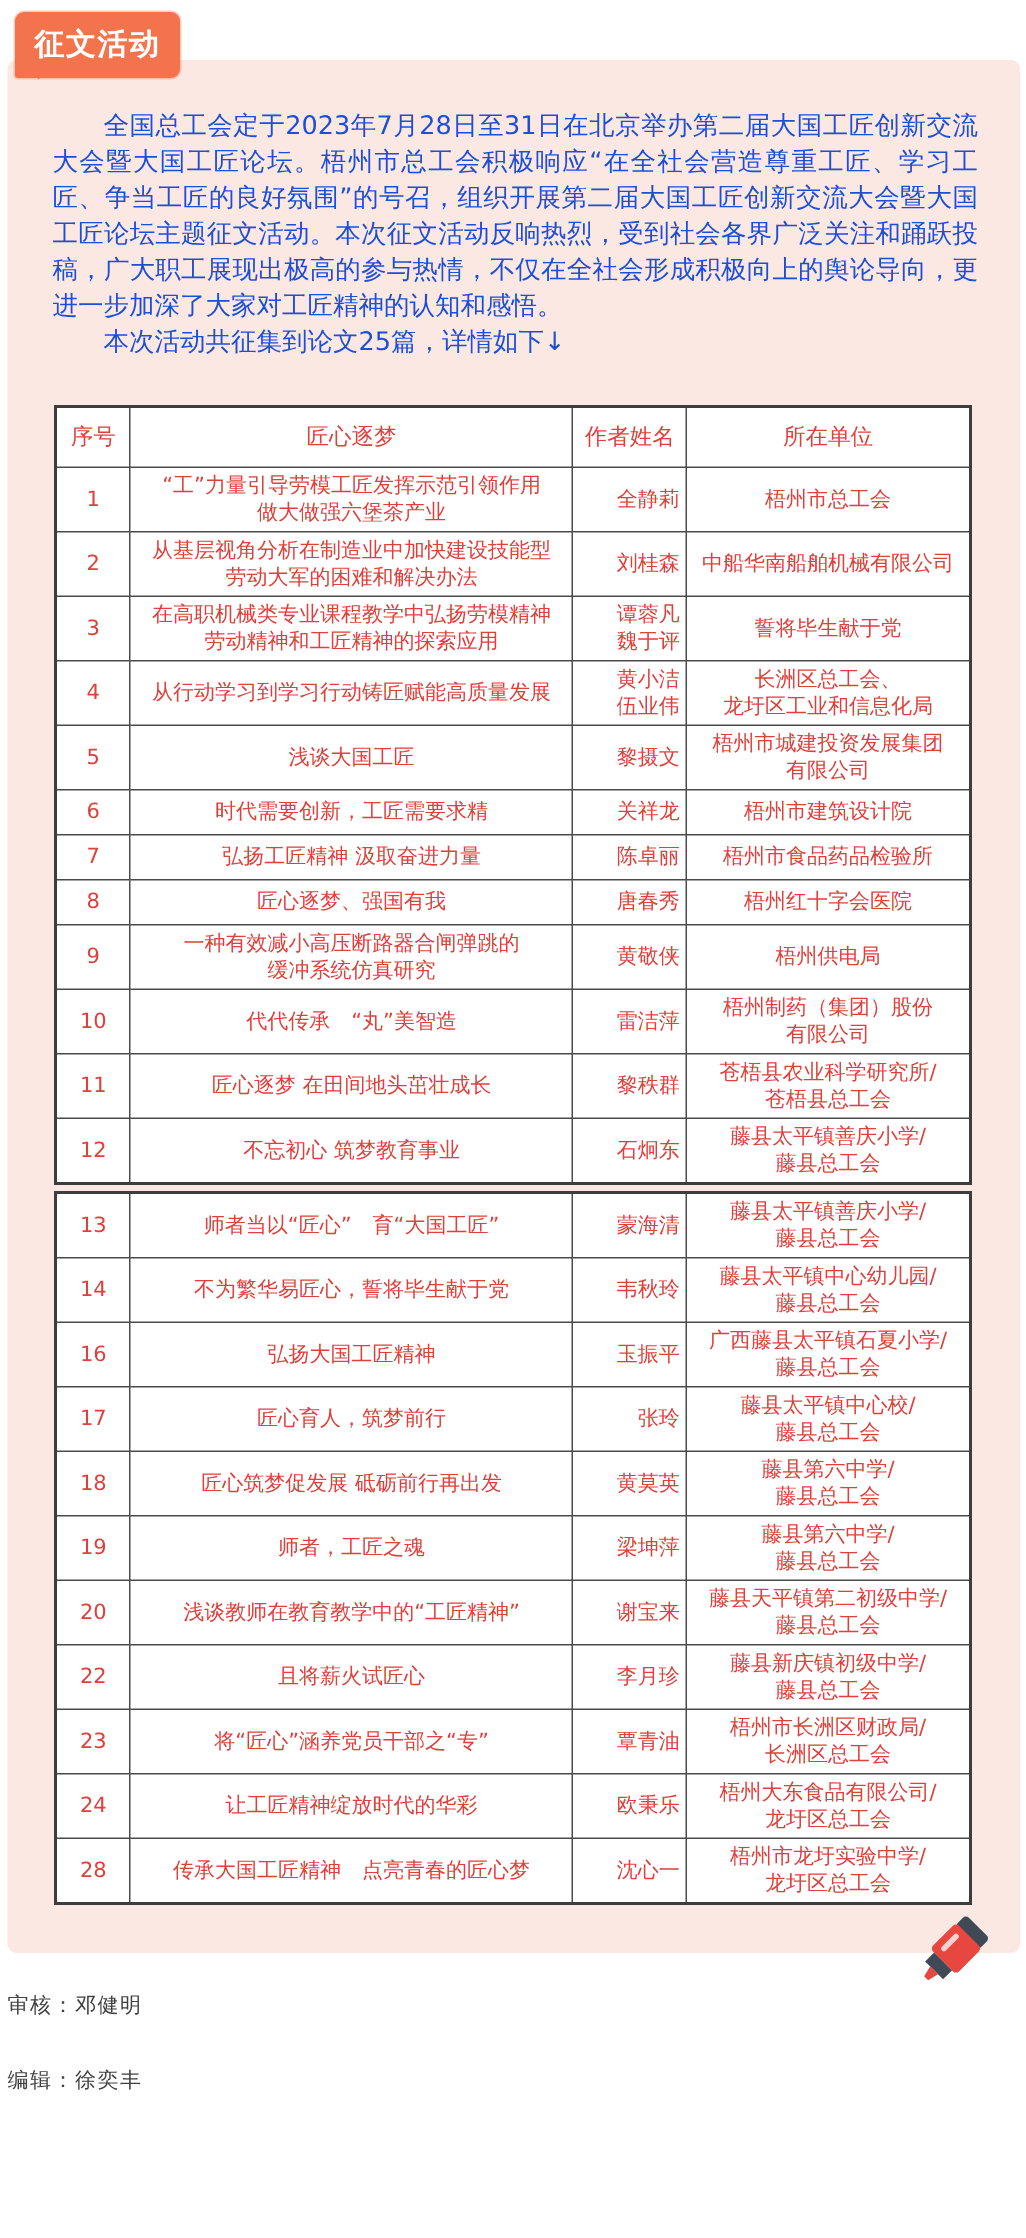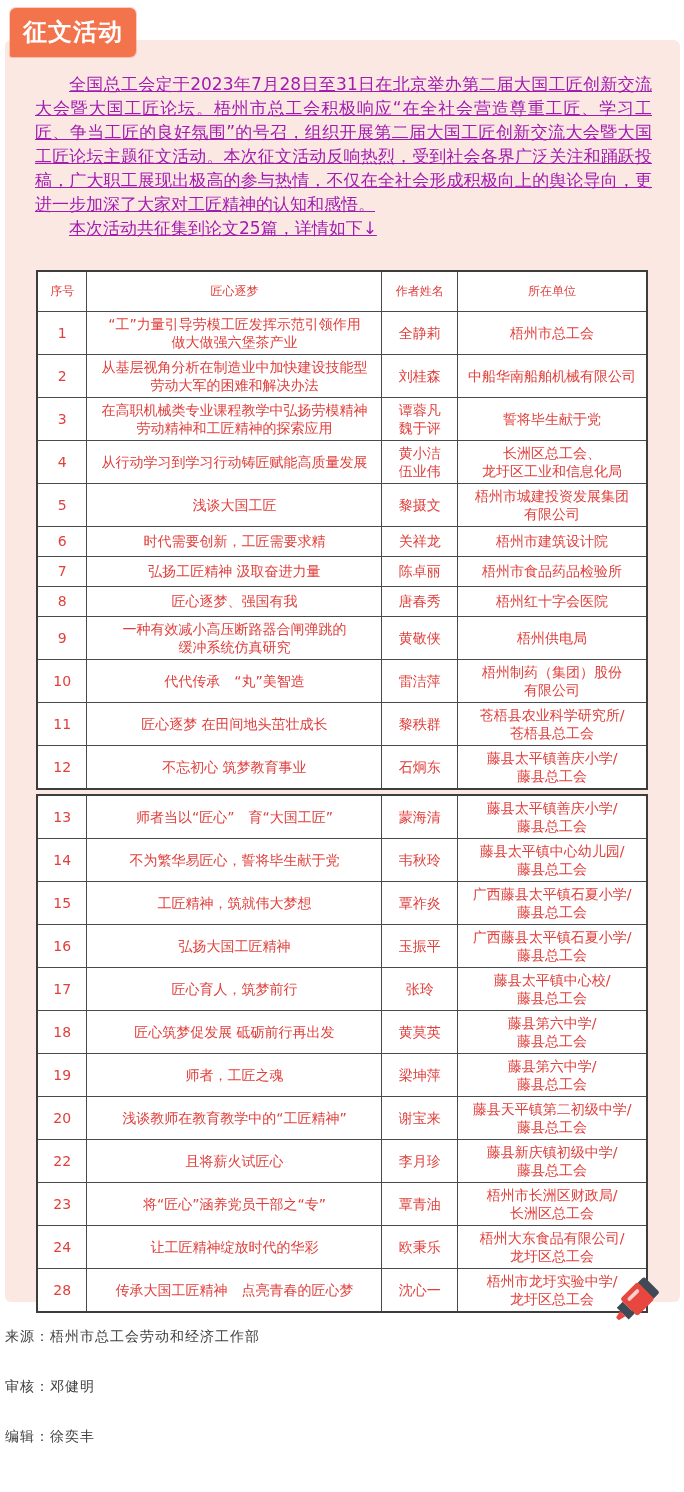--- a/index.html
+++ b/index.html
@@ -13,71 +13,70 @@
     background: #fbe8e2;
     border-radius: 6px;
     padding: 32px 28px 0 30px;
   }
 
   .badge {
     position: absolute;
     left: 10px; top: 8px;
     background: #f3744c;
     color: #ffffff;
-    font-size: 24px;
+    font-size: 20px;
     font-weight: bold;
     letter-spacing: 1px;
     padding: 8px 13px 9px 13px;
     border-radius: 6px 6px 6px 2px;
     box-shadow: 0 0 0 1px rgba(243,116,76,.35);
     z-index: 5;
   }
   .badge-tail {
     position: absolute;
     left: 26px; top: 42px;
     width: 0; height: 0;
     border-left: 14px solid #f3744c;
     border-bottom: 12px solid transparent;
     transform: rotate(8deg);
     z-index: 4;
   }
 
   .intro p {
     font-size: 17px;
     line-height: 24px;
-    color: #a21caf;
+    color: #1d4ed8;
     text-indent: 2em;
     text-align: justify;
     white-space: pre-line;
-    text-decoration: underline;
   }
 
   .table-wrap { margin: 30px 0 0 1px; }
   table {
     border-collapse: collapse;
     width: 612px;
     background: #ffffff;
     border: 2px solid #3d3d3d;
   }
   table + table { margin-top: 4px; border-radius: 10px; }
   th, td {
     border: 1px solid #4a4a4a;
     color: #e0403c;
     font-size: 14px;
     line-height: 18px;
     text-align: center;
     vertical-align: middle;
     padding: 3px 4px;
     white-space: pre-line;
   }
-  th { font-weight: normal; height: 40px; font-size: 12px; }
+  th { font-weight: normal; height: 40px; font-size: 15px; }
   td { height: 30px; }
   .col-no    { width: 50px; }
   .col-title { width: 296px; }
-  .col-auth  { width: 76px; }
+  .col-auth  { width: 76px; text-align: right; }
   .col-unit  { width: 190px; }
 
   .pen {
     position: absolute;
     right: 16px; bottom: -30px;
     width: 60px; height: 62px;
   }
 
   .footer {
     position: absolute;
@@ -224,27 +223,20 @@
 藤县总工会</td>
           </tr>
           <tr>
             <td class="col-no">14</td>
             <td class="col-title">不为繁华易匠心，誓将毕生献于党</td>
             <td class="col-auth">韦秋玲</td>
             <td class="col-unit">藤县太平镇中心幼儿园/
 藤县总工会</td>
           </tr>
           <tr>
-            <td class="col-no">15</td>
-            <td class="col-title">工匠精神，筑就伟大梦想</td>
-            <td class="col-auth">覃祚炎</td>
-            <td class="col-unit">广西藤县太平镇石夏小学/
-藤县总工会</td>
-          </tr>
-          <tr>
             <td class="col-no">16</td>
             <td class="col-title">弘扬大国工匠精神</td>
             <td class="col-auth">玉振平</td>
             <td class="col-unit">广西藤县太平镇石夏小学/
 藤县总工会</td>
           </tr>
           <tr>
             <td class="col-no">17</td>
             <td class="col-title">匠心育人，筑梦前行</td>
             <td class="col-auth">张玲</td>
@@ -310,16 +302,15 @@
       <rect x="20" y="15" width="26" height="26" rx="3" fill="#e8473f"></rect>
       <rect x="24" y="41" width="18" height="9" fill="#3f4a56"></rect>
       <polygon points="29,50 37,50 35,58 31,58" fill="#e8473f"></polygon>
       <rect x="25" y="20" width="4" height="16" rx="2" fill="#ffffff" opacity="0.75" transform="rotate(0 27 28)"></rect>
     </g>
   </svg>
 
 </div>
 
 <div class="footer">
-  <p>来源：梧州市总工会劳动和经济工作部</p>
   <p>审核：邓健明</p>
   <p>编辑：徐奕丰</p>
 </div>
 
 </body></html>

